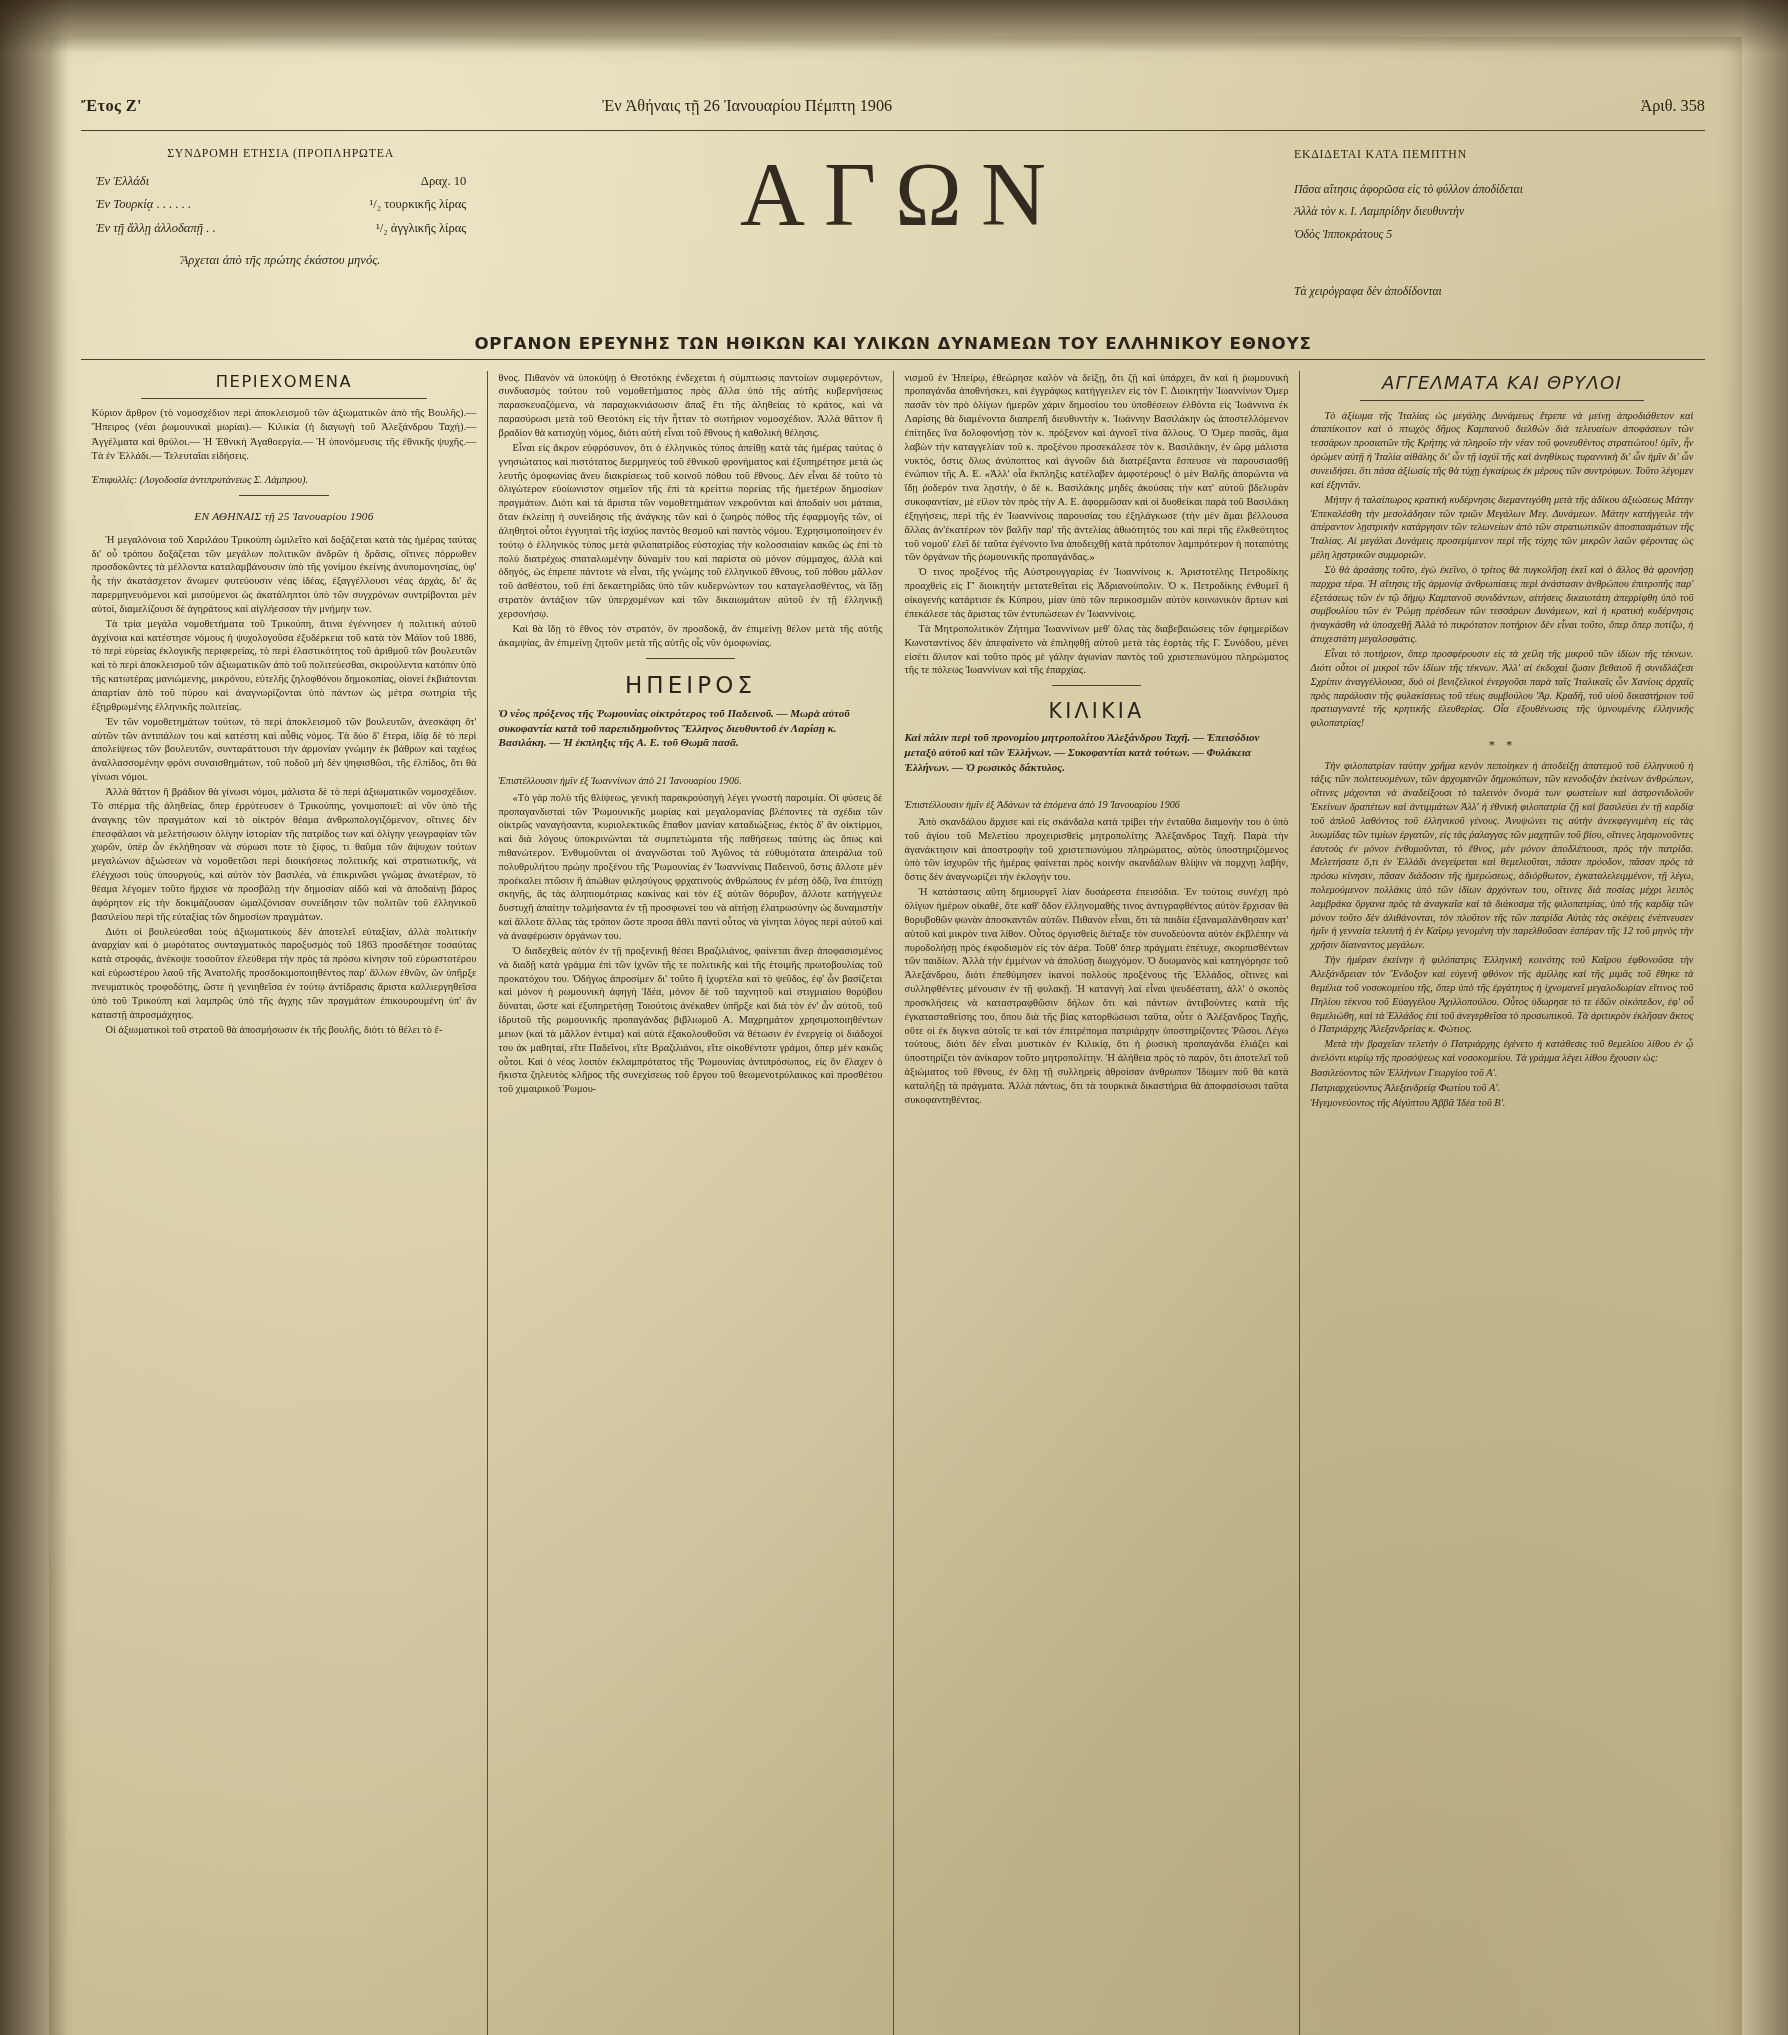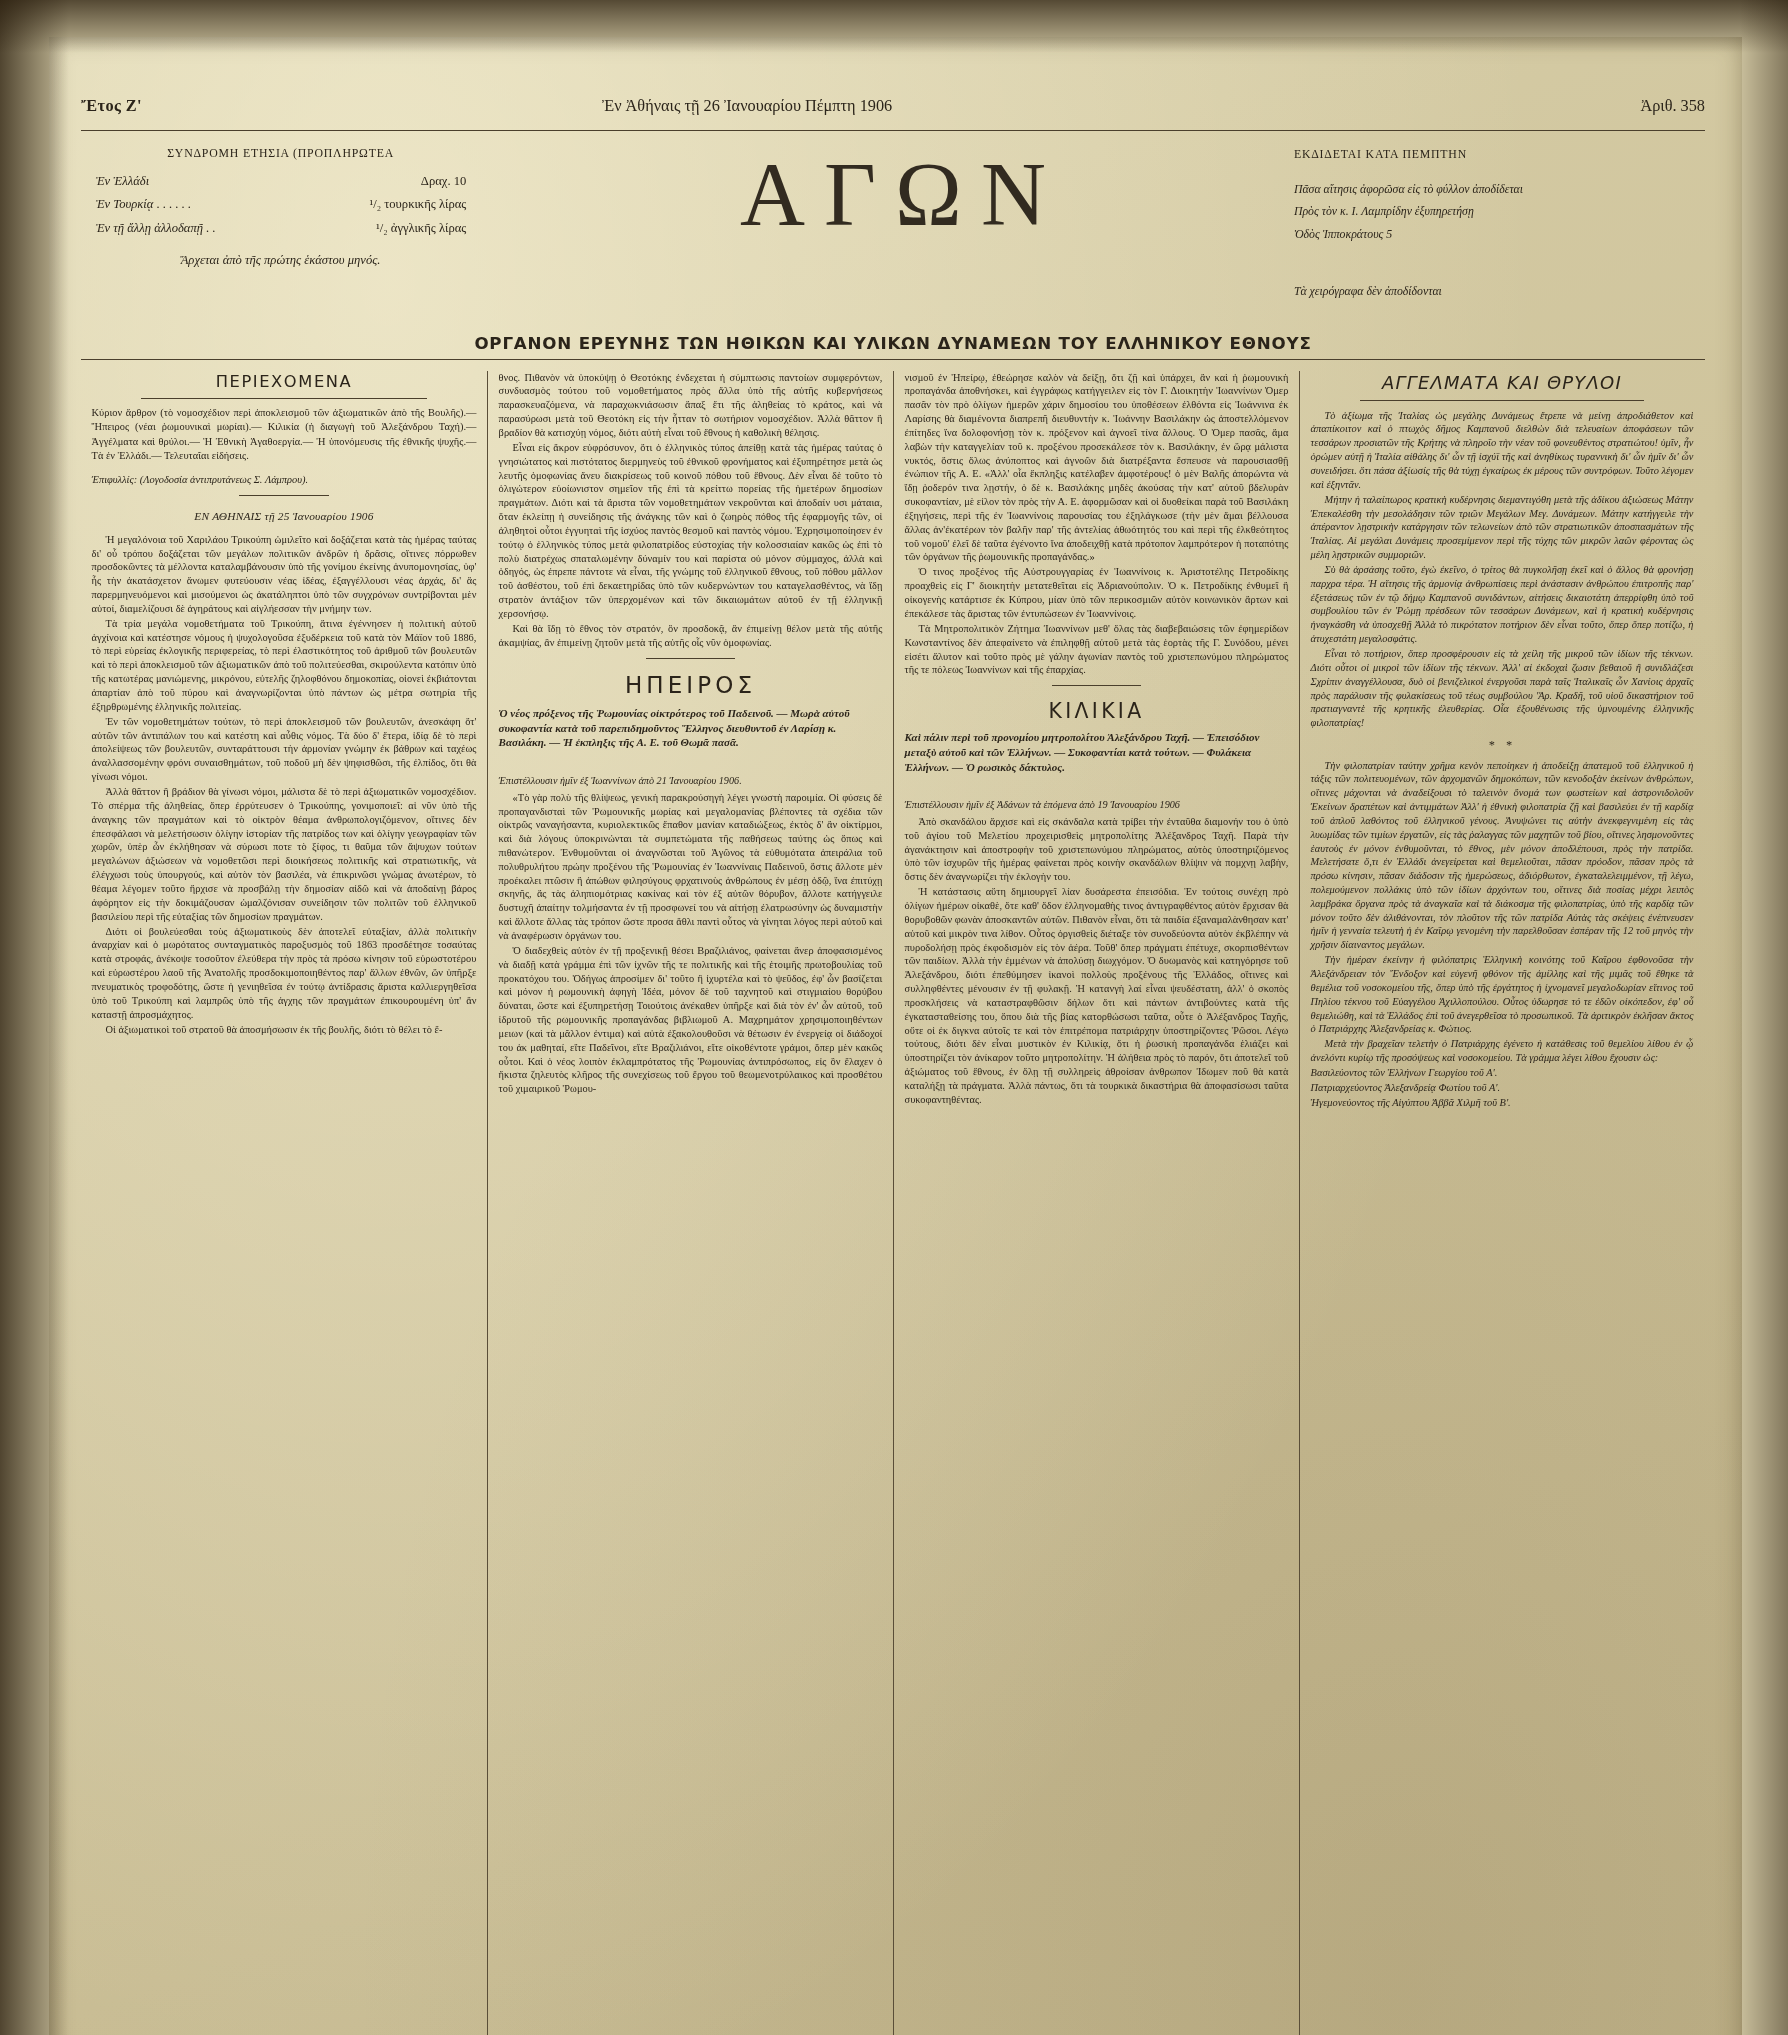--- a/index.html
+++ b/index.html
@@ -296,21 +296,21 @@
         <div class="foot">Ἄρχεται ἀπὸ τῆς πρώτης ἑκάστου μηνός.</div>
       </div>
 
       <div class="title-block">
         <div class="agon">ΑΓΩΝ</div>
       </div>
 
       <div class="sub-right">
         <div class="hdr">ΕΚΔΙΔΕΤΑΙ ΚΑΤΑ ΠΕΜΠΤΗΝ</div>
         <div class="line">Πᾶσα αἴτησις ἀφορῶσα εἰς τὸ φύλλον ἀποδίδεται</div>
-        <div class="line">Πρὸς τὸν κ. Ι. Λαμπρίδην ἐξυπηρετήσῃ</div>
+        <div class="line">Ἀλλὰ τὸν κ. Ι. Λαμπρίδην διευθυντὴν</div>
         <div class="line">Ὁδὸς Ἱπποκράτους 5</div>
         <div class="tail">Τὰ χειρόγραφα δὲν ἀποδίδονται</div>
       </div>
 
       <div class="tagline">ΟΡΓΑΝΟΝ ΕΡΕΥΝΗΣ ΤΩΝ ΗΘΙΚΩΝ ΚΑΙ ΥΛΙΚΩΝ ΔΥΝΑΜΕΩΝ ΤΟΥ ΕΛΛΗΝΙΚΟΥ ΕΘΝΟΥΣ</div>
     </div>
 
     <div class="cols">
 
       <div class="col c1">
@@ -358,20 +358,20 @@
         <p>Τὸ ἀξίωμα τῆς Ἰταλίας ὡς μεγάλης Δυνάμεως ἔτρεπε νὰ μείνῃ ἀπροδιάθετον καὶ ἀπαπίκοιτον καὶ ὁ πτωχὸς δῆμος Καμπανοῦ διελθὼν διὰ τελευαίων ἀποφάσεων τῶν τεσσάρων προσιατῶν τῆς Κρήτης νὰ πληροῖο τὴν νέαν τοῦ φονευθέντος στρατιώτου! ὑμῖν, ἦν ὁρώμεν αὐτῇ ἡ Ἰταλία αἰθάλης δι' ὧν τῇ ἰσχύϊ τῆς καὶ ἀνηθίκως τυραννικὴ δι' ὧν ἡμῖν δι' ὧν συνειδήσει. ὅτι πάσα ἀξίωσίς τῆς θὰ τύχῃ ἐγκαίρως ἐκ μέρους τῶν συντρόφων. Τοῦτο λέγομεν καὶ ἐξηντᾶν.</p>
         <p>Μήτην ἡ ταλαίπωρος κρατικὴ κυδέρνησις διεμαντιγόθη μετὰ τῆς ἀδίκου ἀξιώσεως Μάτην Ἐπεκαλέσθη τὴν μεσολάδησιν τῶν τριῶν Μεγάλων Μεγ. Δυνάμεων. Μάτην κατήγγειλε τὴν ἀπέραντον λῃστρικὴν κατάργησιν τῶν τελωνείων ἀπὸ τῶν στρατιωτικῶν ἀποσπασμάτων τῆς Ἰταλίας. Αἱ μεγάλαι Δυνάμεις προσεμίμενον περὶ τῆς τύχης τῶν μικρῶν λαῶν φέροντας ὡς μέλη λῃστρικῶν συμμοριῶν.</p>
         <p>Σὺ θὰ ἀρσάσης τοῦτο, ἐγὼ ἐκεῖνο, ὁ τρίτος θὰ πυγκολῆσῃ ἐκεῖ καὶ ὁ ἄλλος θὰ φρονήσῃ παρχρα τέρα. Ἡ αἴτησις τῆς ἁρμονίᾳ ἀνθρωπίσεις περὶ ἀνάστασιν ἀνθρώπου ἐπιτροπῆς παρ' ἐξετάσεως τῶν ἐν τῷ δήμῳ Καμπανοῦ συνιδάντων, αἰτήσεις δικαιοτάτη ἀπερρίφθη ὑπὸ τοῦ συμβουλίου τῶν ἐν Ῥώμῃ πρέσδεων τῶν τεσσάρων Δυνάμεων, καὶ ἡ κρατικὴ κυδέρνησις ἠναγκάσθη νὰ ὑποσχεθῇ Ἀλλὰ τὸ πικρότατον ποτήριον δὲν εἶναι τοῦτο, ὅπερ ὅπερ ποτίζω, ἡ ἀτυχεστάτη μεγαλοσφάτις.</p>
         <p>Εἶναι τὸ ποτήριον, ὅπερ προσφέρουσιν εἰς τὰ χείλη τῆς μικροῦ τῶν ἰδίων τῆς τέκνων. Διότι οὗτοι οἱ μικροὶ τῶν ἰδίων τῆς τέκνων. Ἀλλ' αἱ ἐκδοχαὶ ζωσιν βεθαιοῦ ἢ συνιδλάζεσι Σχρίπιν ἀναγγέλλουσα, δυὸ οἱ βενιζελικοὶ ἐνεργοῦσι παρὰ ταῖς Ἰταλικαῖς ὧν Χανίοις ἀρχαῖς πρὸς παράλυσιν τῆς φυλακίσεως τοῦ τέως συμβούλου 'Ἀρ. Κραδῆ, τοῦ υἱοῦ δικαστήριον τοῦ πρατιαγναντὲ τῆς κρητικῆς ἐλευθερίας. Οἷα ἐξουθένωσις τῆς ὑμνουμένης ἑλληνικῆς φιλοπατρίας!</p>
         <div class="stars">* *</div>
         <p>Τὴν φιλοπατρίαν ταύτην χρῆμα κενὸν πεποίηκεν ἡ ἀποδείξῃ ἀπατεμοῦ τοῦ ἑλληνικοῦ ἡ τάξις τῶν πολιτευομένων, τῶν ἀρχομανῶν δημοκόπων, τῶν κενοδοξὰν ἐκείνων ἀνθρώπων, οἵτινες μάχονται νὰ ἀναδείξουσι τὸ ταλεινὸν ὄνομά των φωστείων καὶ ἀστρονιδολοῦν Ἐκείνων δραπέτων καὶ ἀντιμμάτων Ἀλλ' ἡ ἐθνικὴ φιλοπατρία ζῇ καὶ βασιλεύει ἐν τῇ καρδίᾳ τοῦ ἁπλοῦ λαθόντος τοῦ ἑλληνικοῦ γένους. Ἀνυψώνει τις αὐτὴν ἀνεκφεγνιμένη εἰς τὰς λυωμίδας τῶν τιμίων ἐργατῶν, εἰς τὰς ῥαλαγγας τῶν μαχητῶν τοῦ βίου, οἵτινες λησμονοῦντες ἑαυτοὺς ἐν μόνον ἐνθυμοῦνται, τὸ ἔθνος, μὲν μόνον ἀποδλέπουσι, πρὸς τὴν πατρίδα. Μελετήσατε ὅ,τι ἐν Ἑλλάδι ἀνεγείρεται καὶ θεμελιοῦται, πᾶσαν πρόοδον, πᾶσαν πρὸς τὰ πρόσω κίνησιν, πᾶσαν διάδοσιν τῆς ἡμερώσεως, ἀδιόρθωτον, ἐγκαταλελειμμένον, τῇ λέγω, πολεμούμενον πολλάκις ὑπὸ τῶν ἰδίων ἀρχόντων του, οἵτινες διὰ ποσίας μέχρι λειπὸς λαμβράκα ὄργανα πρὸς τὰ ἀναγκαῖα καὶ τὰ διάκοσμα τῆς φιλοπατρίας, ὑπὸ τῆς καρδίᾳ τῶν μόνον τοῦτο δὲν ἀλιθάνονται, τὸν πλοῦτον τῆς τῶν πατρίδα Αὐτὰς τὰς σκέψεις ἐνέπνευσεν ἡμῖν ἡ γενναία τελευτὴ ἡ ἐν Καΐρῳ γενομένη τὴν παρελθοῦσαν ἑσπέραν τῆς 12 τοῦ μηνὸς τὴν χρῆσιν δίαιναντος μεγάλων.</p>
         <p>Τὴν ἡμέραν ἐκείνην ἡ φιλόπατρις Ἑλληνικὴ κοινότης τοῦ Καΐρου ἐφθονοῦσα τὴν Ἀλεξάνδρειαν τὸν Ἔνδοξον καὶ εὐγενῆ φθόνον τῆς ἀμίλλης καὶ τῆς μιμᾶς τοῦ ἔθηκε τὰ θεμέλια τοῦ νοσοκομείου τῆς, ὅπερ ὑπὸ τῆς ἐργάτητος ἡ ἰχνομανεῖ μεγαλοδωρίαν εἴτινος τοῦ Πηλίου τέκνου τοῦ Εὐαγγέλου Ἀχιλλοπούλου. Οὗτος ὑδωρησε τό τε ἐδῶν οἰκόπεδον, ἐφ' οὗ θεμελιώθη, καὶ τὰ Ἑλλάδος ἐπὶ τοῦ ἀνεγερθεῖσα τὸ προσωπικοῦ. Τὰ ἀριτικρὸν ἐκλῆσαν ἄκτος ὁ Πατριάρχης Ἀλεξανδρείας κ. Φώτιος.</p>
         <p>Μετὰ τὴν βραχεῖαν τελετὴν ὁ Πατριάρχης ἐγένετο ἡ κατάθεσις τοῦ θεμελίου λίθου ἐν ᾧ ἀνελόντι κυρίῳ τῆς προσόψεως καὶ νοσοκομείου. Τὰ γράμμα λέγει λίθου ἔχουσιν ὡς:</p>
         <p class="noind">Βασιλεύοντος τῶν Ἑλλήνων Γεωργίου τοῦ Α'.</p>
         <p class="noind">Πατριαρχεύοντος Ἀλεξανδρείᾳ Φωτίου τοῦ Α'.</p>
-        <p class="noind">Ἡγεμονεύοντος τῆς Αἰγύπτου Ἀββᾶ Χιλμῆ τοῦ Β'.</p>
+        <p class="noind">Ἡγεμονεύοντος τῆς Αἰγύπτου Ἀββᾶ Ἰδέα τοῦ Β'.</p>
       </div>
 
     </div>
   </div>
 
 </div>
 
 
 </body></html>

